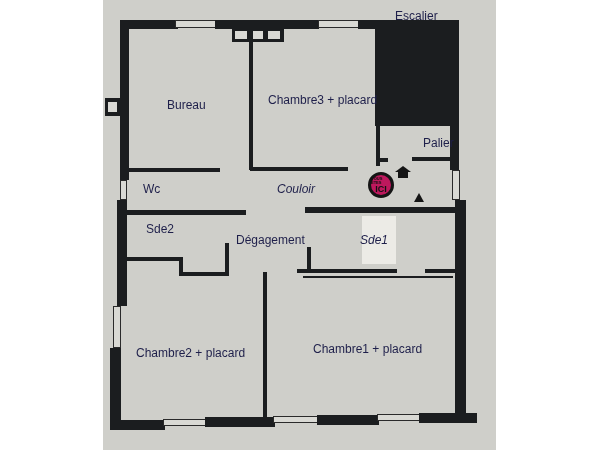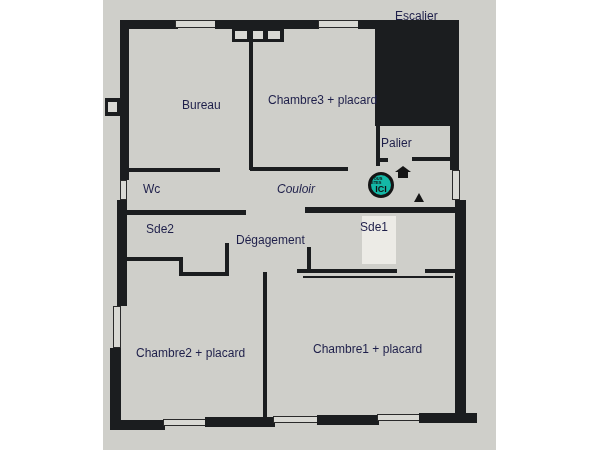--- a/index.html
+++ b/index.html
@@ -4,21 +4,21 @@
   <style>
     html, body { margin: 0; padding: 0; }
     body { width: 600px; height: 450px; background: #ffffff; position: relative; overflow: hidden; font-family: "Liberation Sans", sans-serif; }
     .photo { position: absolute; left: 103px; top: 0; width: 393px; height: 450px; background: #cfcfca; }
     .wall { position: absolute; background: #1b1d1f; }
     .thin { position: absolute; background: #1b1d1f; }
     .win { position: absolute; background: #d9d9d4; border: 1px solid #2a2a2a; box-sizing: border-box; }
     .label { position: absolute; font-size: 12px; color: #1e1f4a; white-space: nowrap; }
     .stair { position: absolute; background: #1b1d1f; }
     .sde1-patch { position: absolute; background: #ecebe6; }
-    .badge { position: absolute; width: 26px; height: 26px; border: 3px solid #151515; border-radius: 50%; background: #14b8a6; box-sizing: border-box; display: flex; flex-direction: column; align-items: center; justify-content: center; }
+    .badge { position: absolute; width: 26px; height: 26px; border: 3px solid #151515; border-radius: 50%; background: #be185d; box-sizing: border-box; display: flex; flex-direction: column; align-items: center; justify-content: center; }
     .badge .small { font-size: 4px; font-weight: bold; line-height: 4px; color: #111; }
     .badge .big { font-size: 9px; font-weight: bold; line-height: 9px; color: #111; }
     .house { position: absolute; width: 0; height: 0; border-left: 8px solid transparent; border-right: 8px solid transparent; border-bottom: 6px solid #151515; }
     .house-body { position: absolute; width: 10px; height: 6px; background: #151515; }
     .tri { position: absolute; width: 0; height: 0; border-left: 5px solid transparent; border-right: 5px solid transparent; border-bottom: 9px solid #151515; }
   </style>
 </head>
 <body>
 
 <div class="photo"></div>
@@ -70,28 +70,28 @@
 <div class="thin" style="left:225px;top:243px;width:4px;height:33px;"></div>
 <div class="thin" style="left:263px;top:272px;width:4px;height:146px;"></div>
 <div class="thin" style="left:307px;top:247px;width:4px;height:25px;"></div>
 <div class="thin" style="left:297px;top:269px;width:100px;height:4px;"></div>
 <div class="thin" style="left:425px;top:269px;width:32px;height:4px;"></div>
 <div class="thin" style="left:303px;top:276px;width:150px;height:2px;"></div>
 
 <div class="sde1-patch" style="left:362px;top:216px;width:34px;height:48px;"></div>
 
 <div class="label" style="left:395px;top:9px;">Escalier</div>
-<div class="label" style="left:167px;top:98px;margin-left:15px;">Bureau</div>
+<div class="label" style="left:167px;top:98px;">Bureau</div>
 <div class="label" style="left:268px;top:93px;">Chambre3 + placard</div>
-<div class="label" style="left:381px;top:136px;">Palier</div>
+<div class="label" style="left:423px;top:136px;">Palier</div>
 <div class="label" style="left:143px;top:182px;">Wc</div>
 <div class="label" style="left:277px;top:182px;font-style:italic;">Couloir</div>
 <div class="label" style="left:146px;top:222px;">Sde2</div>
 <div class="label" style="left:236px;top:233px;">Dégagement</div>
-<div class="label" style="left:360px;top:220px;">Sde1</div>
+<div class="label" style="left:360px;top:233px;font-style:italic;">Sde1</div>
 <div class="label" style="left:136px;top:346px;">Chambre2 + placard</div>
 <div class="label" style="left:313px;top:342px;">Chambre1 + placard</div>
 
 <div class="badge" style="left:368px;top:172px;">
   <span class="small">VOUS ÊTES</span>
   <span class="big">ICI</span>
 </div>
 
 <div class="house" style="left:395px;top:166px;"></div>
 <div class="house-body" style="left:398px;top:172px;"></div>

